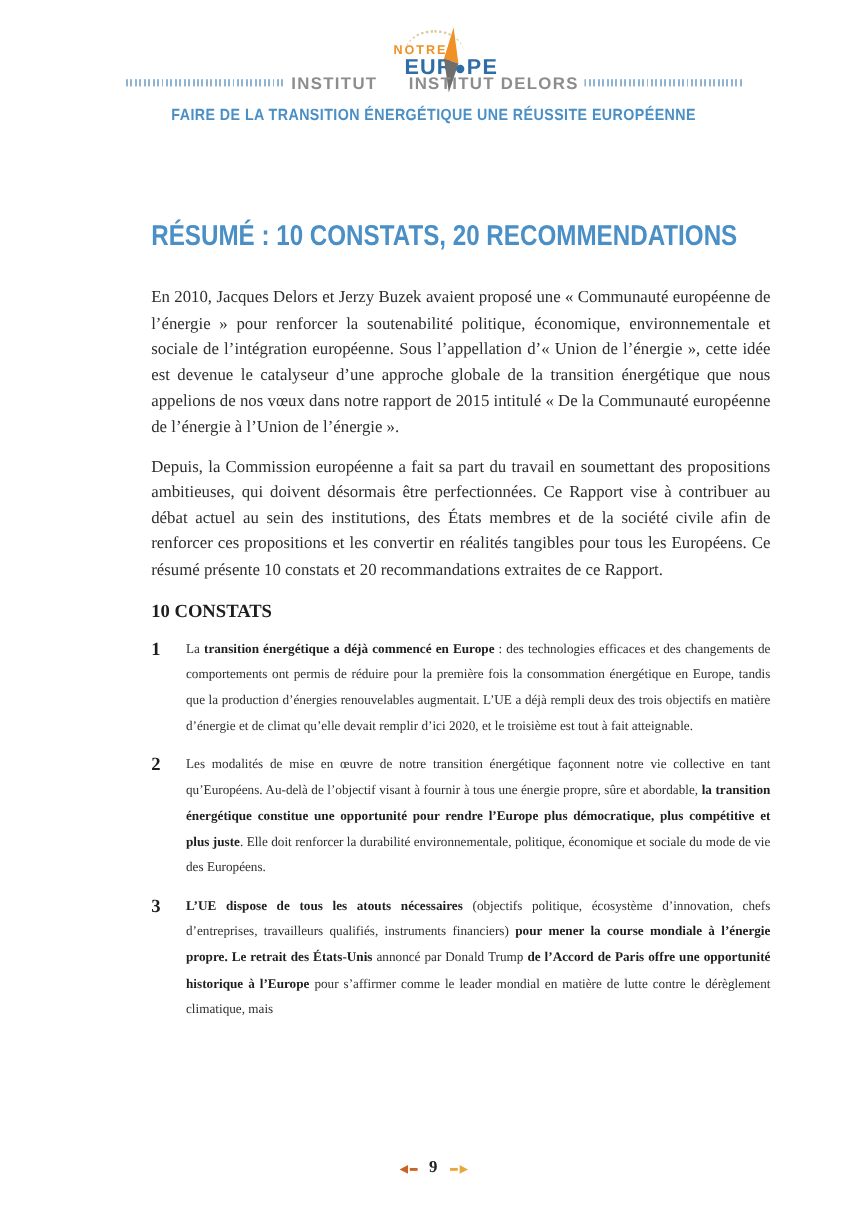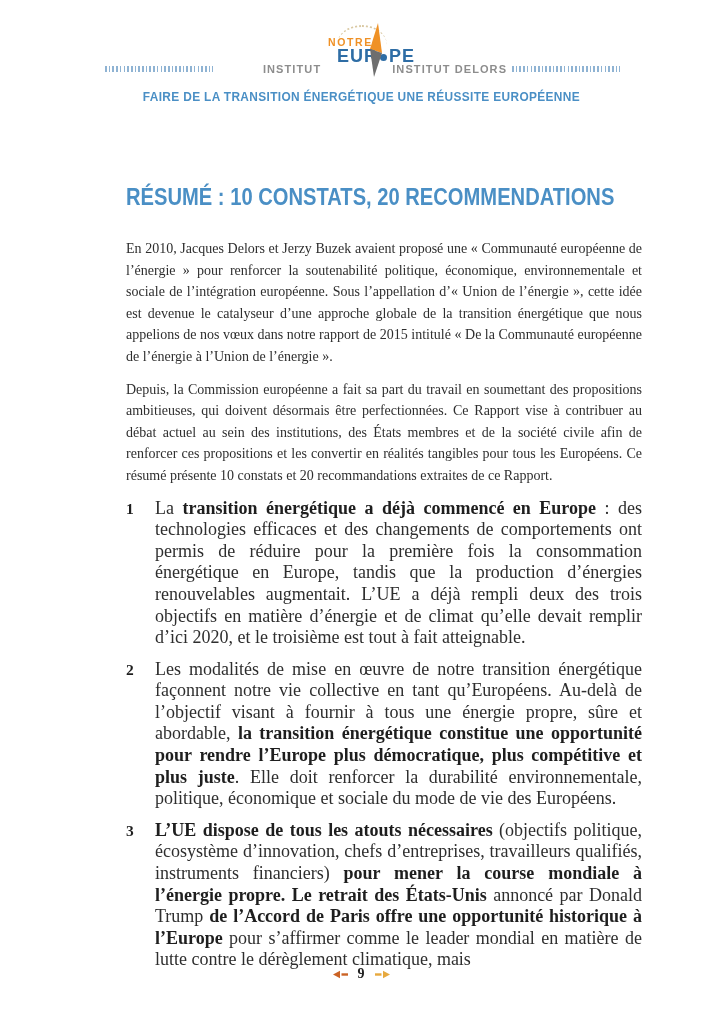--- a/index.html
+++ b/index.html
@@ -41,22 +41,22 @@
   .institut-row {
     position: absolute; left: 105px; top: 64px; width: 515px; height: 10px;
     display: flex; align-items: center; gap: 5px;
   }
   .dashes {
     flex: 1; height: 6px;
     background: repeating-linear-gradient(to right, #8fb3d3 0 1.6px, transparent 1.6px 3.7px);
   }
   .institut-label {
     font-family: "Liberation Sans", sans-serif;
-    font-weight: bold; font-size: 11px; letter-spacing: 1.1px;
-    color: #8d8d8d; white-space: nowrap; margin-left: 45px;
+    font-weight: bold; font-size: 14px; letter-spacing: 1.1px;
+    color: #8d8d8d; white-space: nowrap;
   }
   .needle-gap { width: 16px; }
 
   .report-title-wrap { position: absolute; left: 0; top: 87px; width: 722px; text-align: center; }
   .report-title {
     display: inline-block;
     font-family: "Liberation Sans", sans-serif;
     font-weight: bold; font-size: 13.5px; letter-spacing: 0.4px;
     color: #4a8fc5;
     transform: scaleX(0.88); transform-origin: center;
@@ -82,21 +82,21 @@
     font-size: 15.5px; font-weight: bold; color: #1e1e1e;
     margin: 14px 0 12px 0;
   }
 
   .constat { display: flex; margin: 0 0 10px 0; }
   .constat-num {
     width: 29px; flex: 0 0 29px;
     font-size: 15.5px; font-weight: bold; color: #1e1e1e; line-height: 21.6px;
   }
   .constat-text {
-    flex: 1; font-size: 18px; line-height: 21.6px; color: #2e2e2e;
+    flex: 1; font-size: 11px; line-height: 21.6px; color: #2e2e2e;
     text-align: justify;
   }
   .constat-text b, .para b { color: #1e1e1e; }
 
   
   .footer {
     position: absolute; left: 0; top: 966px; width: 722px;
     display: flex; align-items: center; justify-content: center; gap: 9px;
   }
   .page-number { font-size: 14px; font-weight: bold; color: #222; }
@@ -128,20 +128,21 @@
       <span class="report-title">FAIRE DE LA TRANSITION ÉNERGÉTIQUE UNE RÉUSSITE EUROPÉENNE</span>
     </div>
   </div>
 
   <div class="content">
     <h1 class="main-heading">RÉSUMÉ : 10 CONSTATS, 20 RECOMMENDATIONS</h1>
 
     <p class="para">En 2010, Jacques Delors et Jerzy Buzek avaient proposé une « Communauté européenne de l’énergie » pour renforcer la soutenabilité politique, économique, environnementale et sociale de l’intégration européenne. Sous l’appellation d’« Union de l’énergie », cette idée est devenue le catalyseur d’une approche globale de la transition énergétique que nous appelions de nos vœux dans notre rapport de 2015 intitulé « De la Communauté européenne de l’énergie à l’Union de l’énergie ».</p>
     <p class="para">Depuis, la Commission européenne a fait sa part du travail en soumettant des propositions ambitieuses, qui doivent désormais être perfectionnées. Ce Rapport vise à contribuer au débat actuel au sein des institutions, des États membres et de la société civile afin de renforcer ces propositions et les convertir en réalités tangibles pour tous les Européens. Ce résumé présente 10 constats et 20 recommandations extraites de ce Rapport.</p>
 
+    <div class="section-heading">10 CONSTATS</div>
 
     <div class="constat">
       <div class="constat-num">1</div>
       <div class="constat-text"><span>La </span><b>transition énergétique a déjà commencé en Europe</b><span> : des technologies efficaces et des changements de comportements ont permis de réduire pour la première fois la consommation énergétique en Europe, tandis que la production d’énergies renouvelables augmentait. L’UE a déjà rempli deux des trois objectifs en matière d’énergie et de climat qu’elle devait remplir d’ici 2020, et le troisième est tout à fait atteignable.</span></div>
     </div>
 
     <div class="constat">
       <div class="constat-num">2</div>
       <div class="constat-text"><span>Les modalités de mise en œuvre de notre transition énergétique façonnent notre vie collective en tant qu’Européens. Au-delà de l’objectif visant à fournir à tous une énergie propre, sûre et abordable, </span><b>la transition énergétique constitue une opportunité pour rendre l’Europe plus démocratique, plus compétitive et plus juste</b><span>. Elle doit renforcer la durabilité environnementale, politique, économique et sociale du mode de vie des Européens.</span></div>
     </div>

